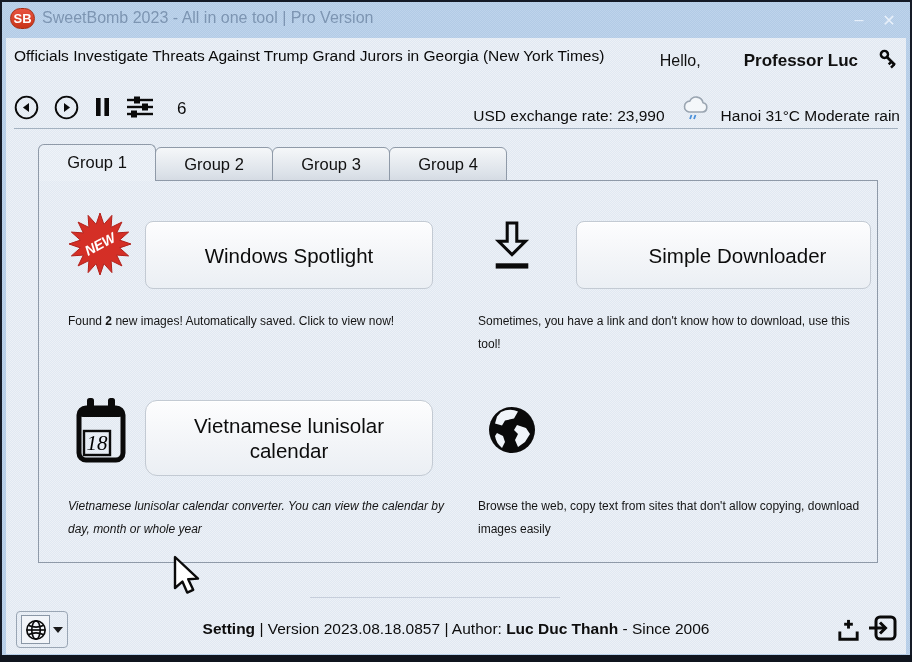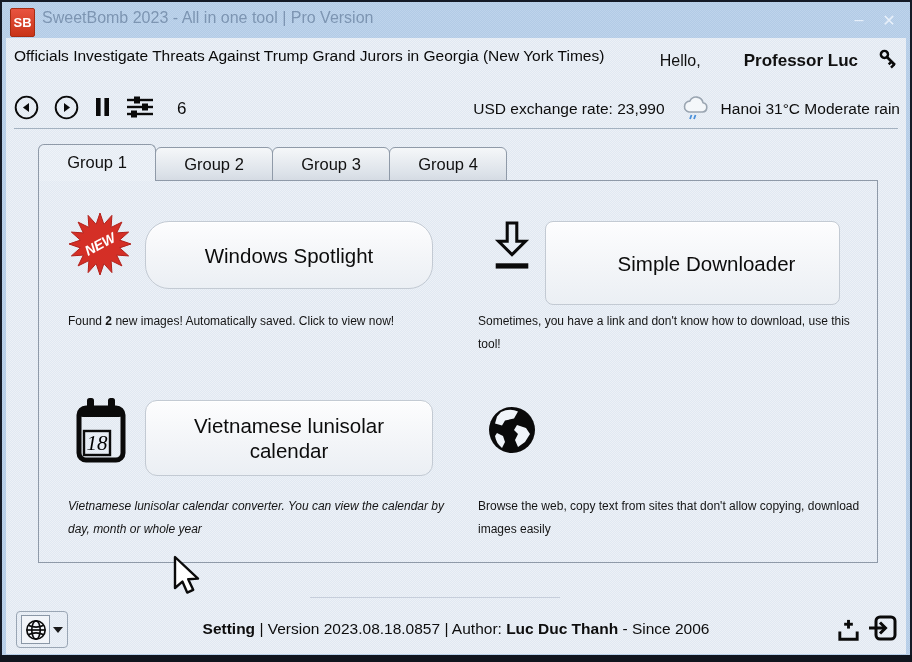--- a/index.html
+++ b/index.html
@@ -12,38 +12,38 @@
     box-shadow:inset 0 0 0 2px #151b27;}
   .content-bg{position:absolute;left:6px;top:38px;right:6px;bottom:8px;
     background-color:#edf1f6;
     background-image:linear-gradient(45deg,#e0e8f2 25%,transparent 25%,transparent 75%,#e0e8f2 75%),
                      linear-gradient(45deg,#e0e8f2 25%,transparent 25%,transparent 75%,#e0e8f2 75%);
     background-size:2px 2px;background-position:0 0,1px 1px;}
   .bottom-strip{position:absolute;left:0;right:0;bottom:0;height:7px;background:#10151e;}
 
   
   .titlebar{position:absolute;left:0;top:0;right:0;height:38px;}
-  .logo{position:absolute;left:10px;top:8px;width:25px;height:29px;border-radius:2px;
+  .logo{position:absolute;left:10px;top:8px;width:25px;height:21px;border-radius:12px;
     background:linear-gradient(180deg,#e85340,#c93418);border:1px solid #a72c12;
     color:#fff;font-weight:bold;font-size:13px;display:flex;align-items:center;justify-content:center;box-sizing:border-box;}
   .title-text{position:absolute;left:42px;top:9px;font-size:16px;color:#7d95b2;}
   .win-btn{position:absolute;top:8px;width:26px;height:24px;display:flex;align-items:center;justify-content:center;
     color:#e8f0fa;font-size:16px;cursor:default;}
   .btn-min{right:40px;}
   .btn-close{right:10px;}
 
   
   .headline{position:absolute;left:14px;top:46px;width:592px;font-size:15.5px;line-height:19.5px;color:#0a0a0a;}
   .greeting{position:absolute;right:12px;top:47px;display:flex;align-items:center;gap:19px;font-size:16px;color:#101010;}
   .greeting b{font-size:17px;padding-left:24px;}
 
   
   .controls{position:absolute;left:14px;top:94px;height:30px;display:flex;align-items:center;gap:15px;}
   .news-index{font-size:17px;color:#0a0a0a;margin-left:8px;}
-  .ticker{position:absolute;right:12px;top:93px;height:32px;display:flex;align-items:center;gap:10px;font-size:15.5px;color:#0d0d0d;}
+  .ticker{position:absolute;right:12px;top:93px;height:32px;display:flex;align-items:flex-end;gap:10px;font-size:15.5px;color:#0d0d0d;}
   .ticker .rate{margin-right:6px;}
   .rule{position:absolute;left:14px;right:14px;top:128px;height:1px;background:#a3b1c0;}
 
   
   .tabs{position:absolute;left:38px;top:144px;display:flex;align-items:flex-end;height:37px;z-index:3;}
   .tab{box-sizing:border-box;width:118px;text-align:center;font-size:16.5px;color:#101010;
     border:1px solid #8f9aa8;border-radius:6px 6px 0 0;margin-left:-1px;}
   .tab.active{height:37px;line-height:35px;background-color:#eff3f8;
     background-image:linear-gradient(45deg,#e4ebf3 25%,transparent 25%,transparent 75%,#e4ebf3 75%),
                      linear-gradient(45deg,#e4ebf3 25%,transparent 25%,transparent 75%,#e4ebf3 75%);
@@ -162,32 +162,32 @@
     <div class="tab inactive">Group 4</div>
   </div>
   <div class="panel"></div>
 
   <div class="tool-icon" style="left:68px;top:212px;">
     <svg width="64" height="64" viewBox="0 0 64 64">
       <polygon fill="#d42f26" stroke="#b2201a" stroke-width="1" points="63,32 51.6,35.9 60.6,43.9 48.6,43.1 53.9,53.9 43.1,48.6 43.9,60.6 35.9,51.6 32,63 28.1,51.6 20.1,60.6 20.9,48.6 10.1,53.9 15.4,43.1 3.4,43.9 12.4,35.9 1,32 12.4,28.1 3.4,20.1 15.4,20.9 10.1,10.1 20.9,15.4 20.1,3.4 28.1,12.4 32,1 35.9,12.4 43.9,3.4 43.1,15.4 53.9,10.1 48.6,20.9 60.6,20.1 51.6,28.1"></polygon>
       <text class="badge-text" x="32" y="37" text-anchor="middle" transform="rotate(-28 32 32)">NEW</text>
     </svg>
   </div>
-  <div class="tool-btn" style="left:145px;top:221px;width:288px;height:68px;border-radius:24px;">Windows Spotlight</div>
+  <div class="tool-btn" style="left:145px;top:221px;width:288px;height:68px;">Windows Spotlight</div>
   <div class="tool-desc" style="left:68px;top:310px;width:380px;">
     <span>Found </span><b>2</b><span> new images! Automatically saved. Click to view now!</span>
   </div>
 
   <div class="tool-icon" style="left:489px;top:220px;">
     <svg width="46" height="54" viewBox="0 0 48 56">
       <path d="M19 3 h10 v19 h9 L24 36 10 22 h9 Z" fill="none" stroke="#0a0a0a" stroke-width="3.2" stroke-linejoin="miter"></path>
       <rect x="7" y="45" width="34" height="5.5" fill="#0a0a0a"></rect>
     </svg>
   </div>
-  <div class="tool-btn" style="left:545px;top:221px;width:295px;height:84px;padding-left:28px;">Simple Downloader</div>
+  <div class="tool-btn" style="left:576px;top:221px;width:295px;height:68px;padding-left:28px;">Simple Downloader</div>
   <div class="tool-desc" style="left:478px;top:310px;width:382px;">Sometimes, you have a link and don't know how to download, use this tool!</div>
 
   <div class="tool-icon" style="left:75px;top:397px;font-style:italic;">
     <svg width="52" height="70" viewBox="0 0 52 70">
       <rect x="4" y="11" width="44" height="52" rx="7" fill="none" stroke="#0a0a0a" stroke-width="5"></rect>
       <rect x="4" y="11" width="44" height="9" rx="4" fill="#0a0a0a"></rect>
       <rect x="12" y="1" width="7" height="14" rx="2.5" fill="#0a0a0a"></rect>
       <rect x="33" y="1" width="7" height="14" rx="2.5" fill="#0a0a0a"></rect>
       <rect x="9" y="34" width="26" height="24" fill="none" stroke="#0a0a0a" stroke-width="2.4"></rect>
       <text class="cal-day" x="22" y="53" text-anchor="middle">18</text>

